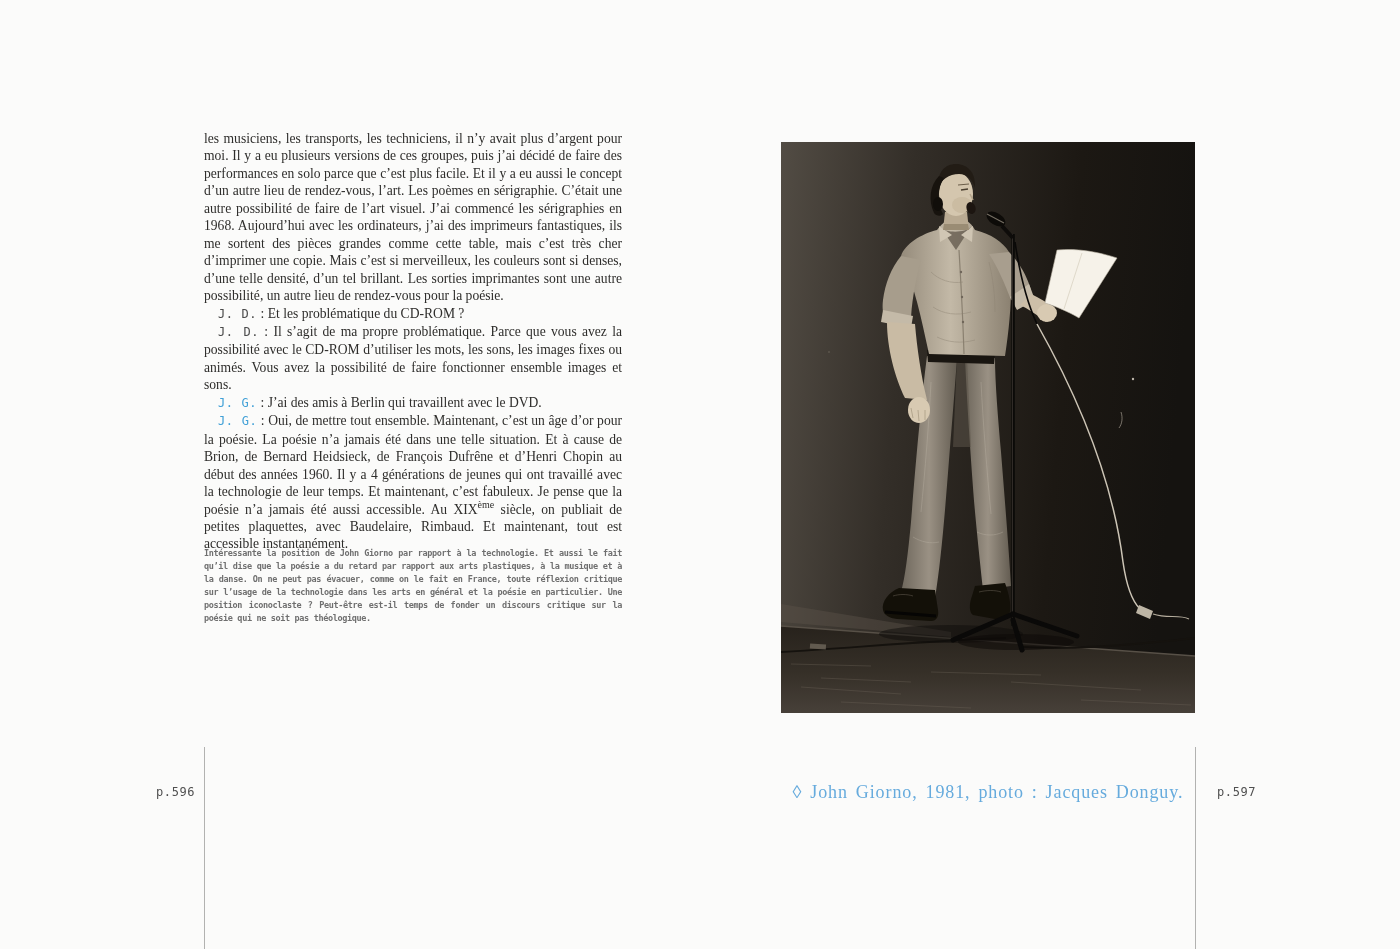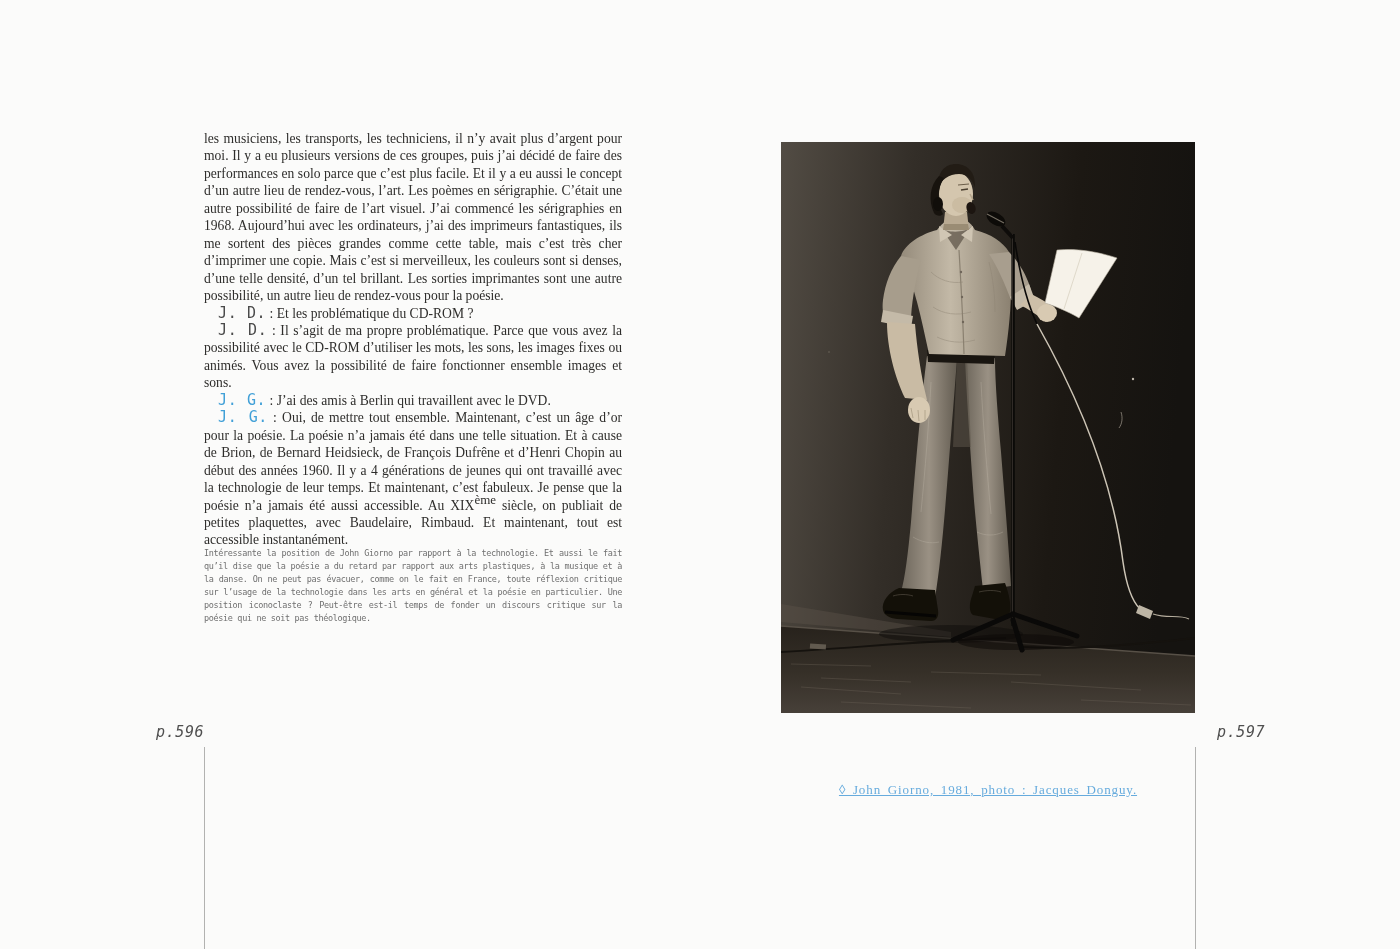--- a/index.html
+++ b/index.html
@@ -22,48 +22,48 @@
     width: 418px;
     font-size: 13.6px;
     line-height: 17.45px;
     color: #2e2d2b;
     text-align: justify;
   }
   .body-para { text-align: justify; }
   .body-para.indent { text-indent: 14px; }
   .speaker {
     font-family: "DejaVu Sans Mono", monospace;
-    font-size: 15px;
+    font-size: 12px;
     letter-spacing: 0.6px;
     color: #4a4a4a;
   }
   .speaker.jg { color: #41a0d7; }
-  sup { font-size: 13px; line-height: 0; vertical-align: super; }
+  sup { font-size: 10px; line-height: 0; vertical-align: super; }
 
   .footnote {
     position: absolute;
     left: 204px;
     top: 547px;
     width: 418px;
     font-family: "DejaVu Sans Mono", monospace;
     font-size: 8.5px;
     letter-spacing: -0.35px;
     line-height: 12.9px;
     color: #6f6f6f;
     text-align: justify;
+    font-weight: bold;
   }
 
   .pagenum {
     position: absolute;
-    top: 723px;
+    top: 785px;
     font-family: "DejaVu Sans Mono", monospace;
-    font-size: 15px;
+    font-size: 12px;
     letter-spacing: 0.6px;
     color: #4f4f4f;
-    font-style: italic;
   }
   .pagenum-left { left: 156px; }
   .pagenum-right { left: 1217px; }
 
   .rule {
     position: absolute;
     top: 747px;
     width: 1px;
     height: 202px;
     background: #b2b2b0;
@@ -82,25 +82,24 @@
   }
   .photo svg { display: block; }
 
   .caption {
     position: absolute;
     left: 781px;
     top: 782px;
     width: 414px;
     text-align: center;
     font-family: "Liberation Serif", serif;
-    font-size: 13px;
+    font-size: 18px;
     letter-spacing: 0.9px;
     word-spacing: 2.5px;
     color: #66abdd;
-    text-decoration: underline;
   }
 </style>
 </head>
 <body>
 
 <div class="spread">
 
   <section>
     <div class="text-block">
       <p class="body-para">les musiciens, les transports, les techniciens, il n’y avait plus d’argent pour moi. Il y a eu plusieurs versions de ces groupes, puis j’ai décidé de faire des performances en solo parce que c’est plus facile. Et il y a eu aussi le concept d’un autre lieu de rendez-vous, l’art. Les poèmes en sérigraphie. C’était une autre possibilité de faire de l’art visuel. J’ai commencé les sérigraphies en 1968. Aujourd’hui avec les ordinateurs, j’ai des imprimeurs fantastiques, ils me sortent des pièces grandes comme cette table, mais c’est très cher d’imprimer une copie. Mais c’est si merveilleux, les couleurs sont si denses, d’une telle densité, d’un tel brillant. Les sorties imprimantes sont une autre possibilité, un autre lieu de rendez-vous pour la poésie.</p>

